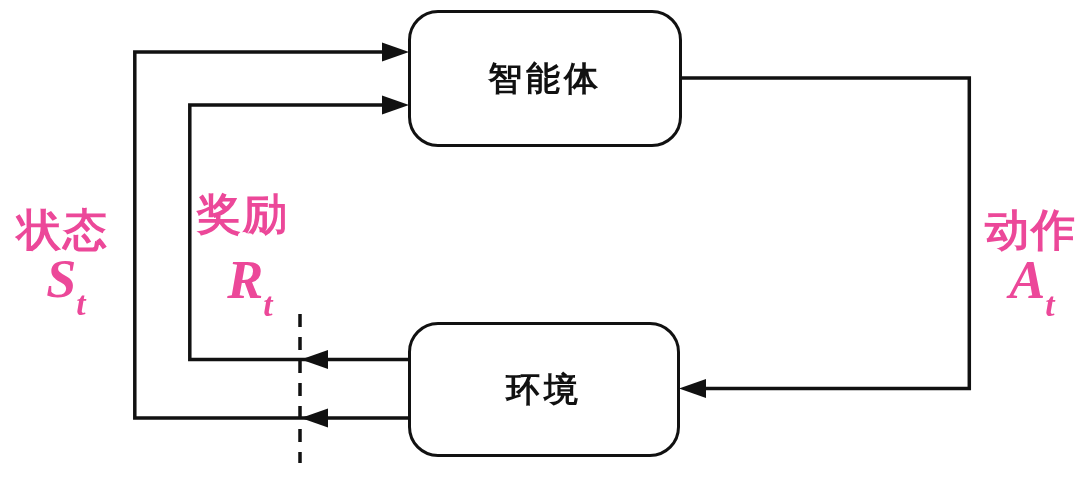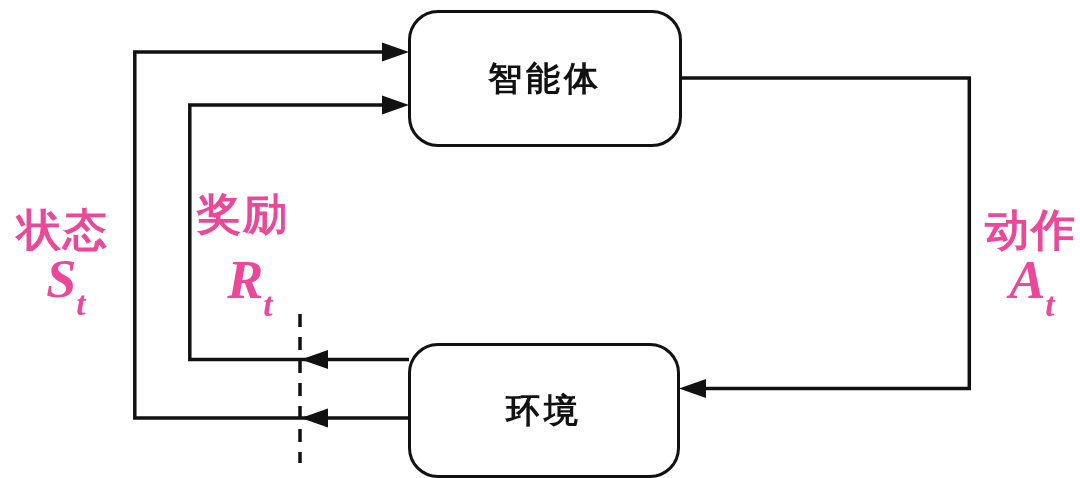--- a/index.html
+++ b/index.html
@@ -28,21 +28,21 @@
   .node {
     position: absolute;
     background: #ffffff;
     border: 3.5px solid #111111;
     border-radius: 30px;
     display: flex;
     align-items: center;
     justify-content: center;
   }
   .node-agent { left: 408px; top: 10px;  width: 274px; height: 137px; }
-  .node-env   { left: 408px; top: 322px; width: 272px; height: 135px; margin-top: 21px; }
+  .node-env   { left: 408px; top: 322px; width: 272px; height: 135px; }
   .node-label {
     font-size: 34px;
     font-weight: 700;
     color: #111111;
     letter-spacing: 4px;
     font-family: Liberation Mono, monospace;
   }
   .lbl {
     position: absolute;
     transform: translate(-50%, -50%);

